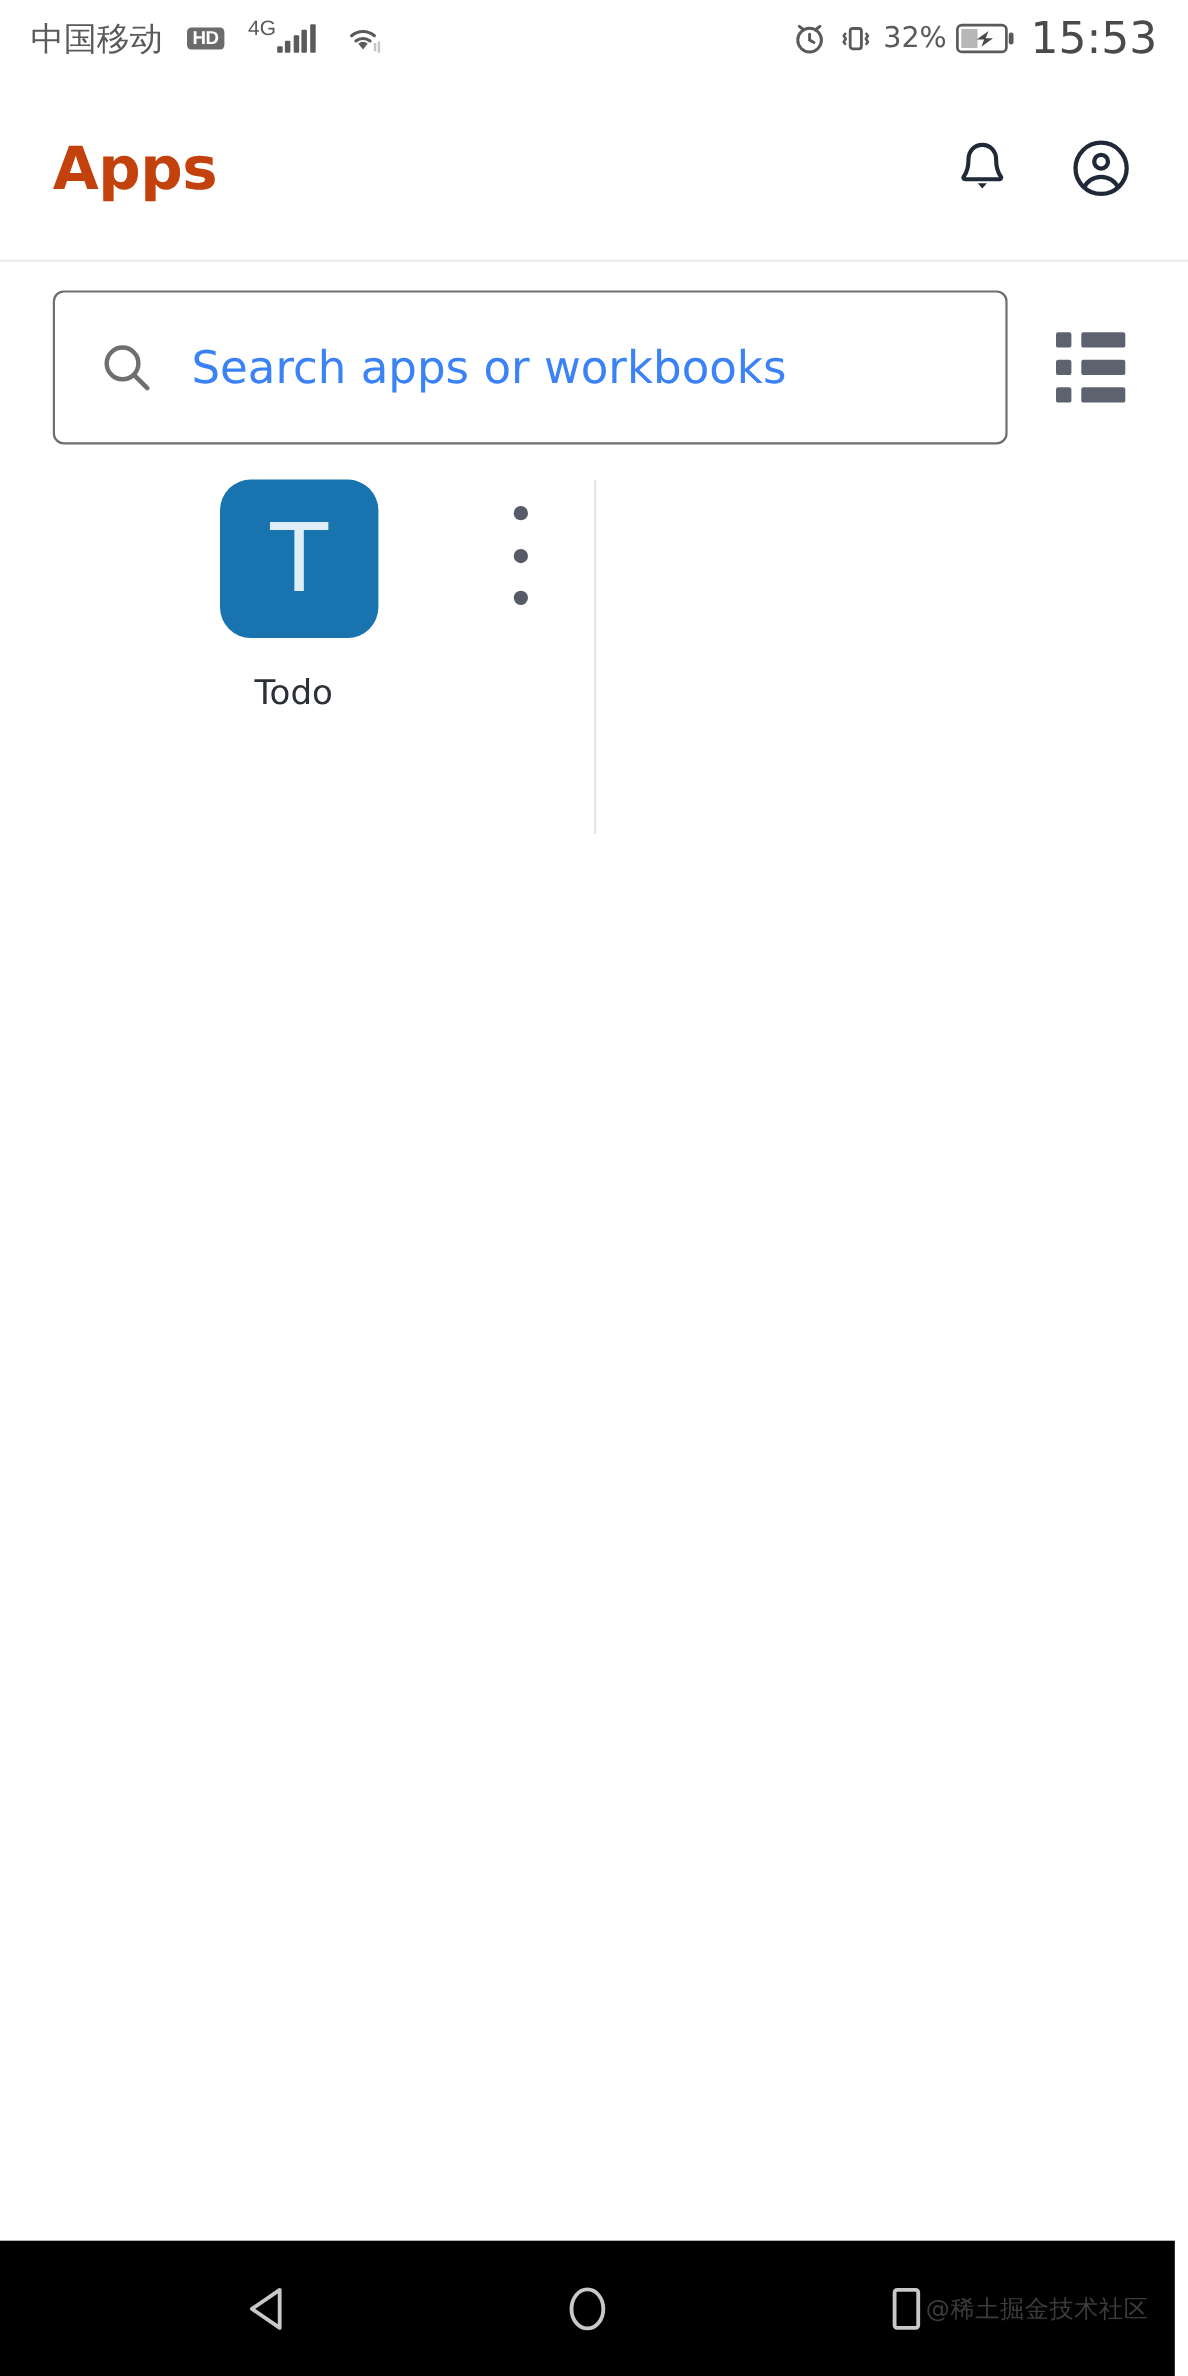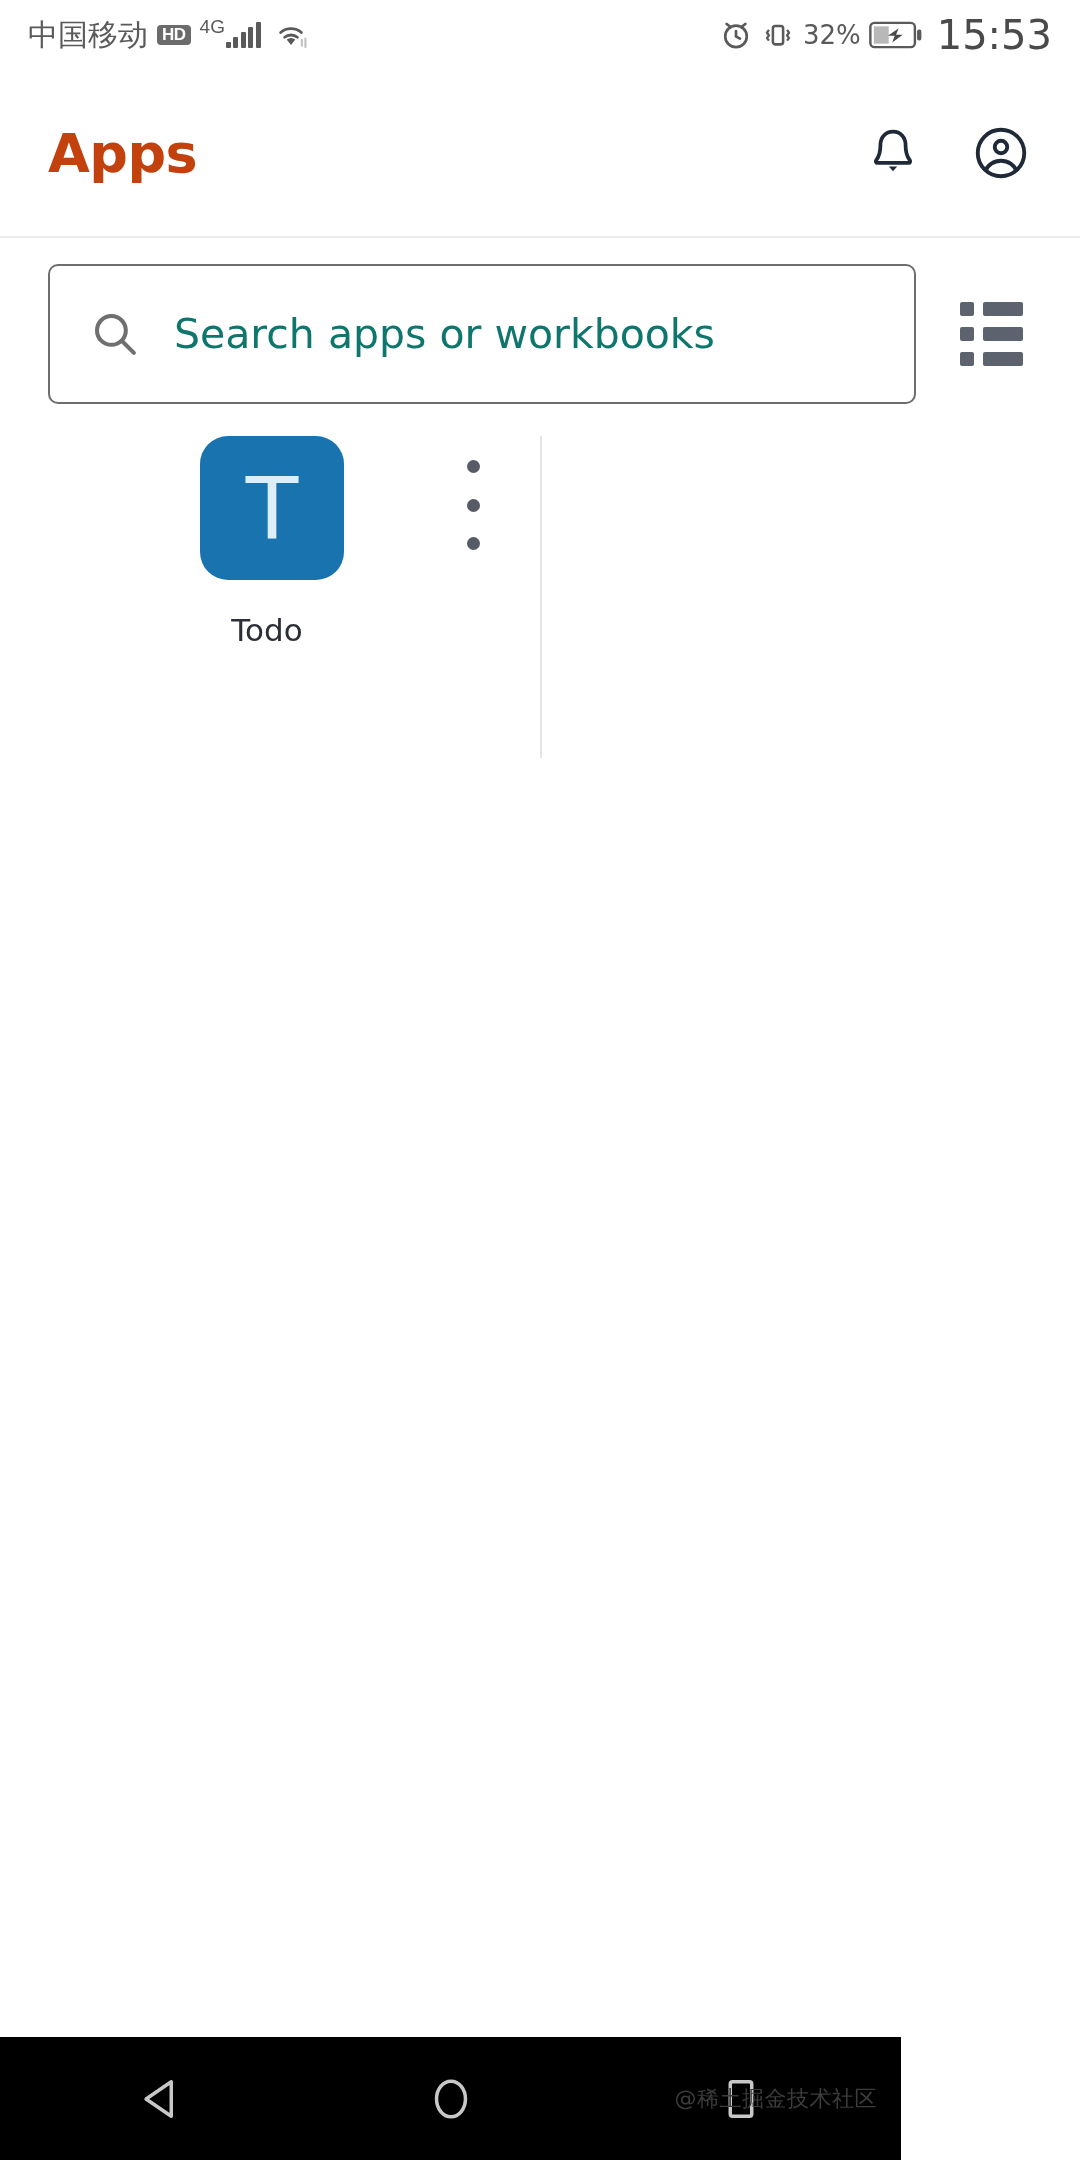--- a/index.html
+++ b/index.html
@@ -22,21 +22,21 @@
     background: #ffffff;
     display: flex;
     align-items: center;
     justify-content: space-between;
     padding: 0 28px;
     box-sizing: border-box;
   }
   .status-left {
     display: flex;
     align-items: center;
-    gap: 9px;
+    gap: 22px;
   }
   .carrier-name {
     font-size: 30px;
     color: #5a5a5a;
     letter-spacing: 0px;
     font-family: "DejaVu Sans", sans-serif;
   }
   .hd-badge {
     background: #6b6b6b;
     color: #ffffff;
@@ -140,21 +140,21 @@
     border: 2px solid #6e6e6e;
     border-radius: 10px;
     box-sizing: border-box;
     display: flex;
     align-items: center;
     padding: 0 38px;
     background: #ffffff;
   }
   .search-placeholder {
     font-size: 41px;
-    color: #0f766e;
+    color: #3b82f6;
     margin-left: 32px;
     font-family: "DejaVu Sans", sans-serif;
     white-space: nowrap;
   }
   .view-toggle {
     margin-left: 44px;
     width: 64px;
     height: 64px;
     display: flex;
     flex-direction: column;
@@ -261,21 +261,21 @@
   
   .content-fill {
     background: #ffffff;
   }
 
   
   .nav-bar {
     position: absolute;
     left: 0;
     bottom: 0;
-    width: 901px;
+    width: 1068px;
     height: 123px;
     background: #000000;
     display: flex;
     align-items: center;
     justify-content: center;
     gap: 210px;
   }
   .nav-btn {
     width: 80px;
     height: 80px;

